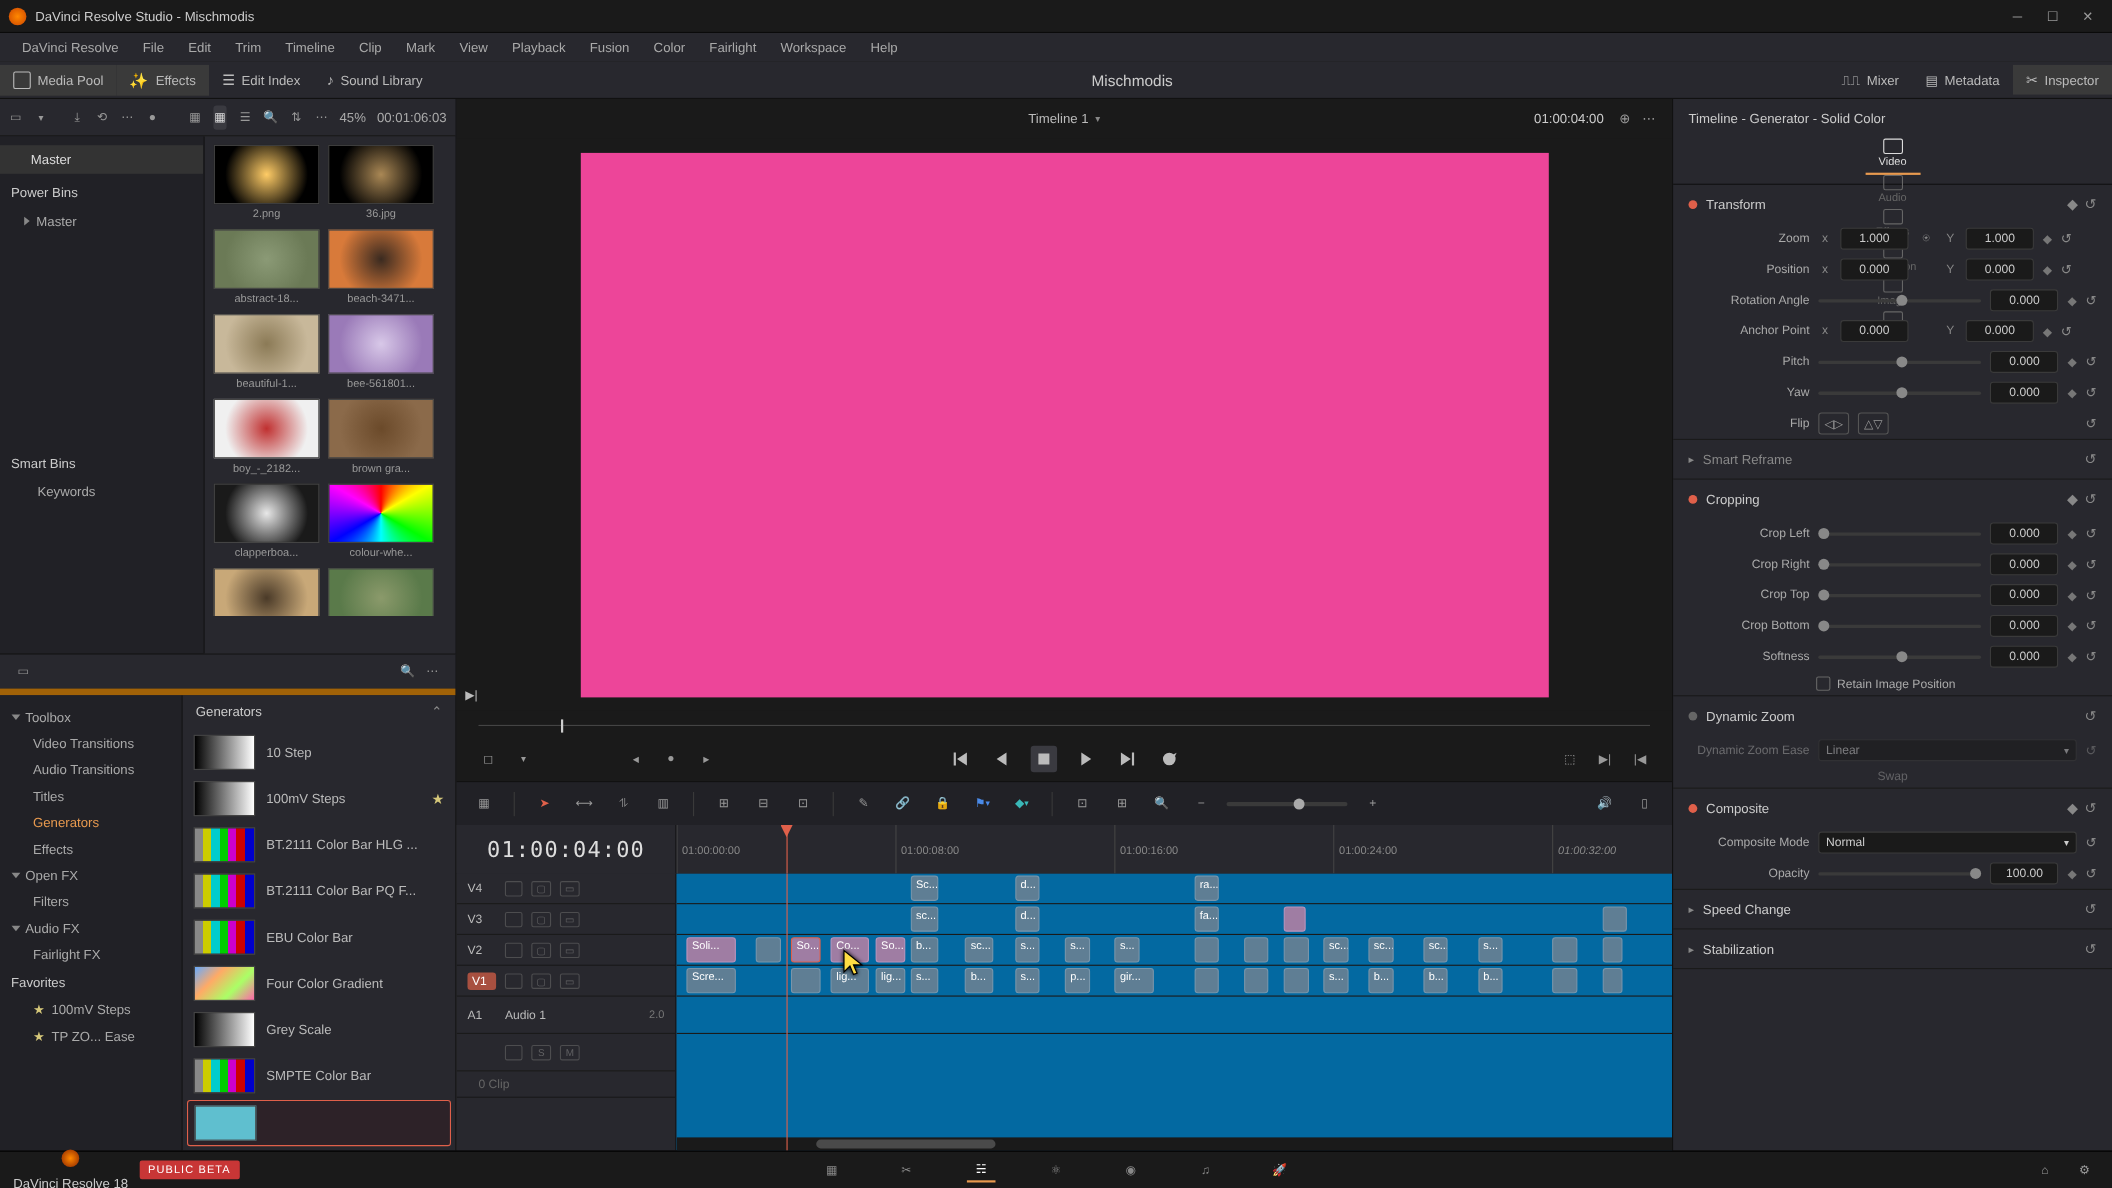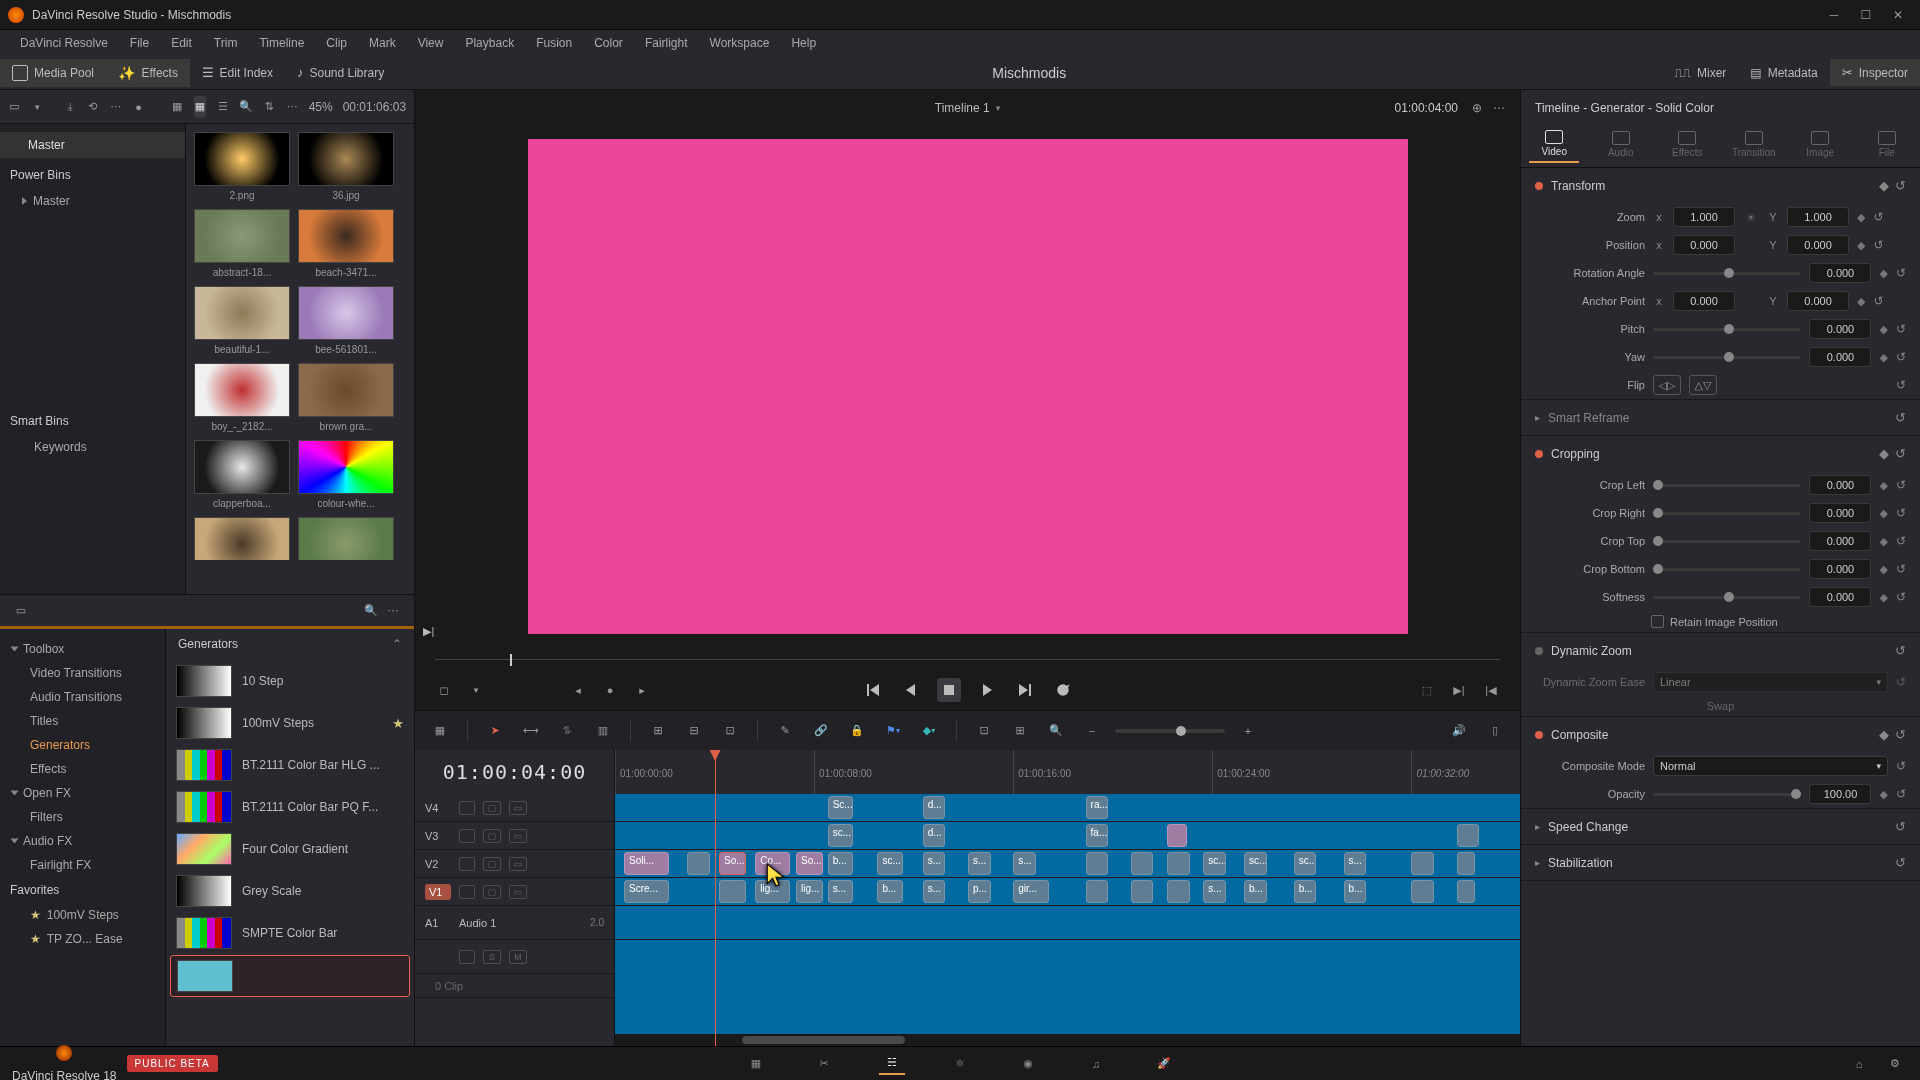--- a/index.html
+++ b/index.html
@@ -31,21 +31,21 @@
 .media-grid-wrap { flex:1; background:#28282e; border-left:1px solid #111; position:relative; overflow:hidden; }
 .media-grid-head { height:34px; display:flex; align-items:center; gap:10px; padding:0 8px; border-bottom:1px solid #161616; }
 .icon-btn { width:22px; height:22px; display:flex; align-items:center; justify-content:center; color:#999; border-radius:3px; }
 .icon-btn.active { background:#3a3a40; color:#ddd; }
 .zoom-text { color:#aaa; font-size:12px; }
 .media-grid { padding:8px; display:flex; flex-wrap:wrap; gap:8px; overflow-y:auto; height:calc(100% - 34px); }
 .media-thumb { width:96px; display:flex; flex-direction:column; align-items:center; gap:4px; }
 .thumb-box { width:96px; height:54px; background:#000; border:1px solid #444; display:flex; align-items:center; justify-content:center; font-size:9px; color:#555; overflow:hidden; }
 .thumb-label { font-size:10px; color:#999; text-align:center; white-space:nowrap; overflow:hidden; text-overflow:ellipsis; width:96px; }
 
-.fx-panel { flex:1; display:flex; border-top:3px solid #a16207; overflow:hidden; }
+.fx-panel { flex:1; display:flex; border-top:6px solid #a16207; overflow:hidden; }
 .fx-tree { width:165px; background:#212126; padding:8px 0; }
 .fx-tree .fx-cat { padding:5px 12px; color:#aaa; font-size:12px; display:flex; align-items:center; }
 .fx-tree .fx-cat .chev { margin-right:6px; }
 .fx-tree .fx-cat.sub { padding-left:30px; }
 .fx-tree .fx-cat.sel { color:#e89a4f; }
 .fx-list-wrap { flex:1; background:#28282e; border-left:1px solid #111; display:flex; flex-direction:column; }
 .fx-list-head { padding:8px 12px; color:#ccc; font-size:12px; display:flex; align-items:center; }
 .fx-list-head .exp { margin-left:auto; color:#888; }
 .fx-list { flex:1; overflow-y:auto; padding:0 4px; }
 .fx-item { display:flex; align-items:center; gap:10px; padding:4px 6px; margin:2px 0; border-radius:3px; }
@@ -102,21 +102,21 @@
 .track-lane.audio { height:34px; }
 .clip { position:absolute; top:2px; bottom:2px; border-radius:3px; padding:2px 4px; font-size:10px; color:#fff; overflow:hidden; white-space:nowrap; }
 .clip.video { background:#5f7e94; border:1px solid #7895aa; }
 .clip.fx { background:#9f7da3; border:1px solid #b894bc; }
 .clip.sel { border:1px solid #e0604a; }
 .tl-scrollbar { position:absolute; bottom:0; left:0; right:0; height:12px; background:#1a1a1a; }
 .tl-scrollbar .thumb { position:absolute; top:2px; height:8px; background:#4a4a4a; border-radius:4px; }
 
 .right-panel { width:400px; background:#28282e; border-left:1px solid #111; display:flex; flex-direction:column; }
 .insp-head { height:36px; display:flex; align-items:center; padding:0 14px; font-size:12px; color:#ccc; }
-.insp-tabs { height:42px; display:flex; justify-content:space-around; align-items:center; border-bottom:1px solid #111; }
+.insp-tabs { height:42px; display:flex; justify-content:space-around; align-items:center; border-bottom:1px solid #111;flex-direction:column; }
 .insp-tab { display:flex; flex-direction:column; align-items:center; gap:2px; font-size:10px; color:#666; width:50px; padding-bottom:4px;}
 .insp-tab.active { color:#ddd; border-bottom:2px solid #e89a4f; }
 .insp-tab .ico { width:18px; height:14px; border:1px solid currentColor; border-radius:2px; }
 .insp-subtabs { height:32px; display:flex; }
 .insp-subtab { flex:1; display:flex; align-items:center; justify-content:center; font-size:12px; color:#aaa; background:#212126; }
 .insp-subtab.active { background:#28282e; color:#ddd; }
 
 .insp-body { flex:1; overflow-y:auto; padding:0 0 20px; }
 .insp-group { border-bottom:1px solid #1a1a1a; }
 .insp-group-head { display:flex; align-items:center; gap:8px; padding:10px 14px; font-size:12px; color:#ccc; }
@@ -359,20 +359,24 @@
               <div class="fx-name">100mV Steps</div>
               <span class="fx-star">★</span>
             </div>
             <div class="fx-item">
               <div class="fx-swatch" style="background: linear-gradient(90deg, rgb(136, 136, 136) 0px, rgb(136, 136, 136) 14%, rgb(204, 204, 0) 14%, rgb(204, 204, 0) 28%, rgb(0, 204, 204) 28%, rgb(0, 204, 204) 42%, rgb(0, 204, 0) 42%, rgb(0, 204, 0) 56%, rgb(204, 0, 204) 56%, rgb(204, 0, 204) 70%, rgb(204, 0, 0) 70%, rgb(204, 0, 0) 84%, rgb(0, 0, 204) 84%, rgb(0, 0, 204) 100%);"></div>
               <div class="fx-name">BT.2111 Color Bar HLG ...</div>
             </div>
             <div class="fx-item">
               <div class="fx-swatch" style="background: linear-gradient(90deg, rgb(136, 136, 136) 0px, rgb(136, 136, 136) 14%, rgb(204, 204, 0) 14%, rgb(204, 204, 0) 28%, rgb(0, 204, 204) 28%, rgb(0, 204, 204) 42%, rgb(0, 204, 0) 42%, rgb(0, 204, 0) 56%, rgb(204, 0, 204) 56%, rgb(204, 0, 204) 70%, rgb(204, 0, 0) 70%, rgb(204, 0, 0) 84%, rgb(0, 0, 204) 84%, rgb(0, 0, 204) 100%);"></div>
               <div class="fx-name">BT.2111 Color Bar PQ F...</div>
+            </div>
+            <div class="fx-item">
+              <div class="fx-swatch" style="background: linear-gradient(90deg, rgb(136, 136, 136) 0px, rgb(136, 136, 136) 14%, rgb(204, 204, 0) 14%, rgb(204, 204, 0) 28%, rgb(0, 204, 204) 28%, rgb(0, 204, 204) 42%, rgb(0, 204, 0) 42%, rgb(0, 204, 0) 56%, rgb(204, 0, 204) 56%, rgb(204, 0, 204) 70%, rgb(204, 0, 0) 70%, rgb(204, 0, 0) 84%, rgb(0, 0, 204) 84%, rgb(0, 0, 204) 100%);"></div>
+              <div class="fx-name">EBU Color Bar</div>
             </div>
             <div class="fx-item">
               <div class="fx-swatch" style="background: linear-gradient(135deg, rgb(102, 170, 255), rgb(255, 170, 102), rgb(170, 255, 102), rgb(255, 102, 170));"></div>
               <div class="fx-name">Four Color Gradient</div>
             </div>
             <div class="fx-item">
               <div class="fx-swatch" style="background: linear-gradient(90deg, rgb(0, 0, 0), rgb(255, 255, 255));"></div>
               <div class="fx-name">Grey Scale</div>
             </div>
             <div class="fx-item">

